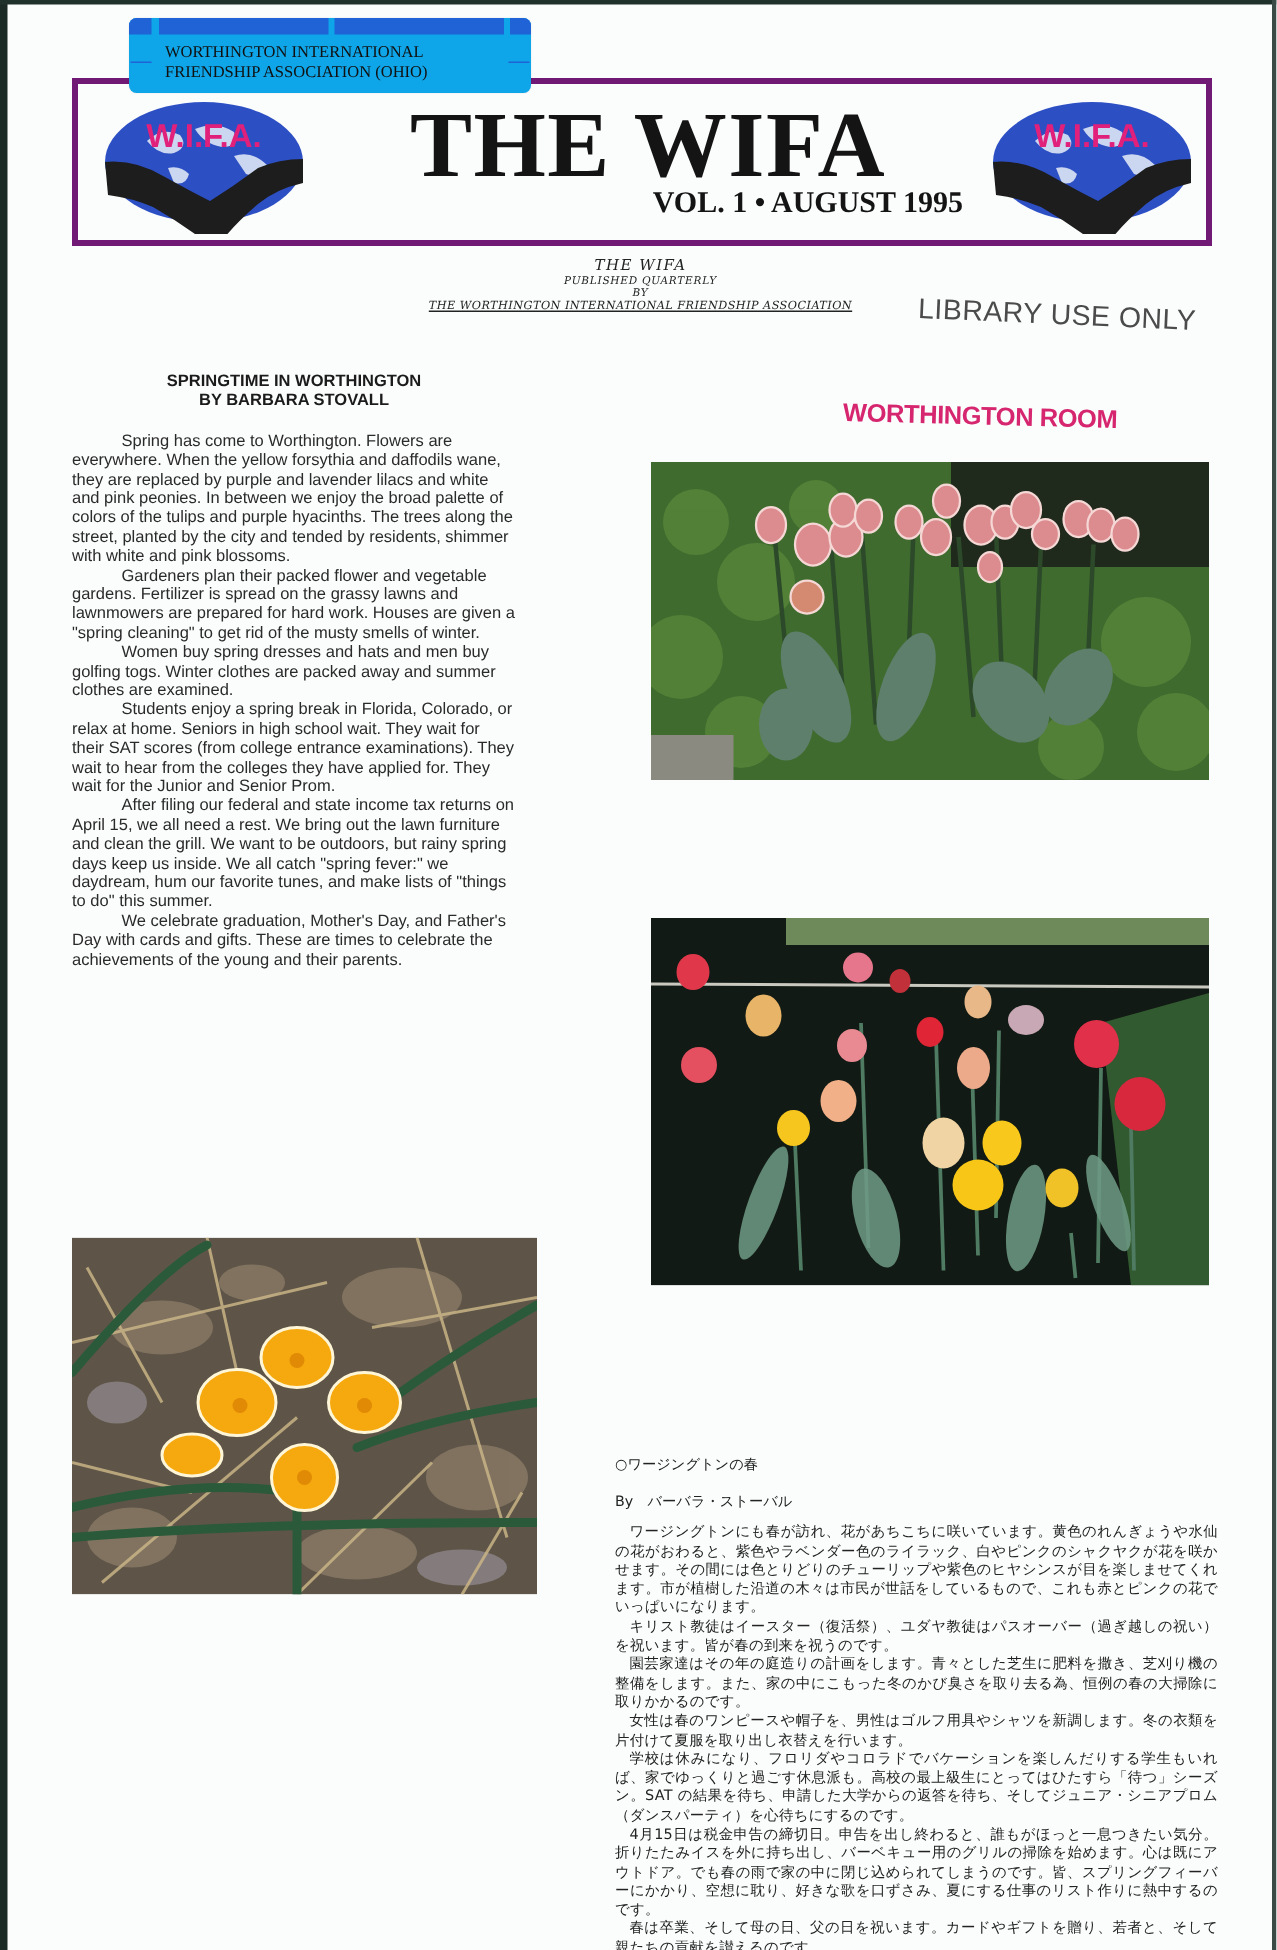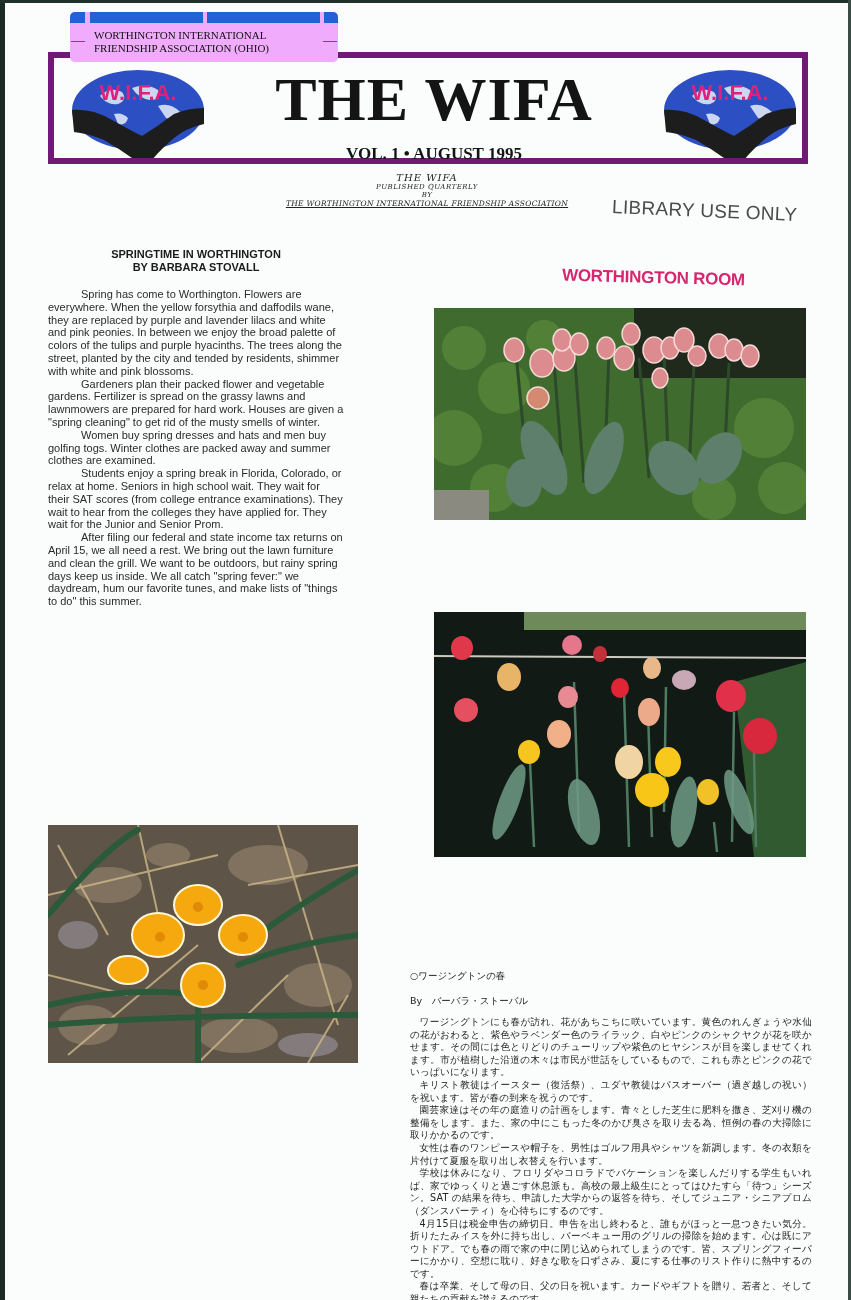--- a/index.html
+++ b/index.html
@@ -7,50 +7,50 @@
     width:851px; height:1300px; position:relative; overflow:hidden;
     background:#fbfdfc;
     font-family:"Liberation Sans", sans-serif; color:#1b1b1b;
   }
   .page-edge-left { position:absolute; left:0; top:0; width:5px; height:1300px; background:#1c2a26; }
   .page-edge-top { position:absolute; left:0; top:0; width:851px; height:3px; background:#20302b; }
   .page-edge-right { position:absolute; right:0; top:0; width:3px; height:1300px; background:#3a4a44; }
 
   
   .label {
-    position:absolute; left:70px; top:12px; width:268px; height:50px;
-    background:#f0abfc; border-radius:5px; box-shadow:0 0 1px rgba(0,0,0,.15);
+    position:absolute; left:86px; top:12px; width:268px; height:50px;
+    background:#0ea5e9; border-radius:5px; box-shadow:0 0 1px rgba(0,0,0,.15);
   }
   .label-bar { position:absolute; top:0; height:11px; background:#1f63d6; }
   .label-bar.b1 { left:0; width:15px; border-top-left-radius:5px; }
   .label-bar.b2 { left:20px; width:113px; }
   .label-bar.b3 { left:137px; width:113px; }
   .label-bar.b4 { left:254px; width:14px; border-top-right-radius:5px; }
   .label-tick { position:absolute; top:29px; height:1px; width:14px; background:#1f63d6; }
   .label-text {
     position:absolute; left:24px; top:17px;
     font-family:"Liberation Serif", serif; font-size:11px; line-height:13px; color:#111;
   }
 
   
   .masthead {
     position:absolute; left:48px; top:52px; width:760px; height:112px;
-    border:6px solid #701a75; box-sizing:border-box;
+    border:4px solid #701a75; box-sizing:border-box;
   }
   .logo { position:absolute; top:8px; width:136px; height:92px; }
   .logo.left { left:16px; }
   .logo.right { left:608px; }
   .title {
     position:absolute; left:170px; top:6px; width:420px; text-align:center;
     font-family:"Liberation Serif", serif; font-weight:bold; font-size:62px;
     letter-spacing:1px; line-height:70px; color:#141414;
   }
   .issue {
-    position:absolute; left:170px; top:86px; width:420px; text-align:center;
-    font-family:"Liberation Serif", serif; font-weight:bold; font-size:17px; color:#141414;
+    position:absolute; left:170px; top:68px; width:420px; text-align:right;
+    font-family:"Liberation Serif", serif; font-weight:bold; font-size:20px; color:#141414;
   }
 
   
   .pub { position:absolute; left:262px; top:172px; width:330px; text-align:center;
     font-family:"DejaVu Serif", serif; font-style:italic; color:#222; }
   .pub .l1 { font-size:10px; letter-spacing:1px; }
   .pub .l2, .pub .l3 { font-size:7px; letter-spacing:.5px; }
   .pub .l4 { font-size:7.5px; letter-spacing:.3px;text-decoration:underline; }
 
   .stamp-library {
@@ -140,20 +140,21 @@
   <h1>
     <div>SPRINGTIME IN WORTHINGTON</div>
     <div>BY BARBARA STOVALL</div>
   </h1>
   <div class="body">
     <p>Spring has come to Worthington. Flowers are everywhere.  When the yellow forsythia and daffodils wane, they are replaced by purple and lavender lilacs and white and pink peonies.  In between we enjoy the broad palette of colors of the tulips and purple hyacinths.  The trees along the street, planted by the city and tended by residents, shimmer with white and pink blossoms.</p>
     <p>Gardeners plan their packed flower and vegetable gardens. Fertilizer is spread on the grassy lawns and lawnmowers are prepared for hard work.  Houses are given a "spring cleaning" to get rid of the musty smells of winter.</p>
     <p>Women buy spring dresses and hats and men buy golfing togs.  Winter clothes are packed away and summer clothes are examined.</p>
     <p>Students enjoy a spring break in Florida, Colorado, or relax at home.  Seniors in high school wait.  They wait for their SAT scores (from college entrance examinations). They wait to hear from the colleges they have applied for. They wait for the Junior and Senior Prom.</p>
     <p>After filing our federal and state income tax returns on April 15, we all need a rest.  We bring out the lawn furniture and clean the grill.  We want to be outdoors, but rainy spring days keep us inside. We all catch "spring fever:" we daydream, hum our favorite tunes, and make lists of "things to do" this summer.</p>
+    <p>We celebrate graduation, Mother's Day, and Father's Day with cards and gifts.  These are times to celebrate the achievements of the young and their parents.</p>
   </div>
 </div>
 
 <div class="photo photo-tulips-pink">
   <svg width="372" height="212" viewBox="0 0 372 212">
     <rect width="372" height="212" fill="#3f6b2e"></rect>
     <rect x="200" y="0" width="172" height="70" fill="#1f2a1c"></rect>
     <g fill="#5b8a3c" opacity=".7">
       <circle cx="30" cy="40" r="22"></circle>
         <circle cx="70" cy="80" r="26"></circle>

